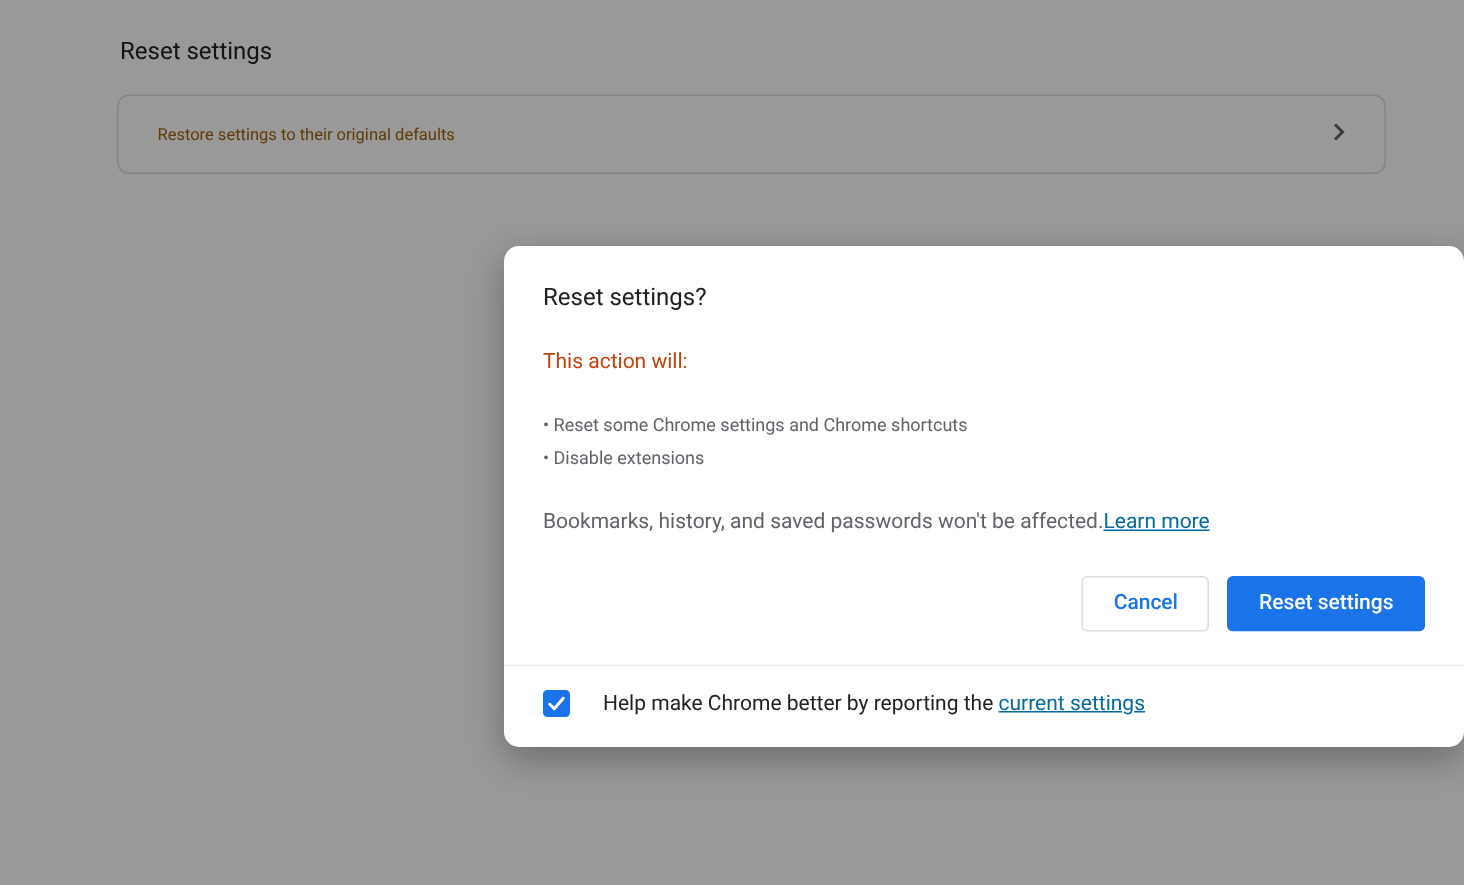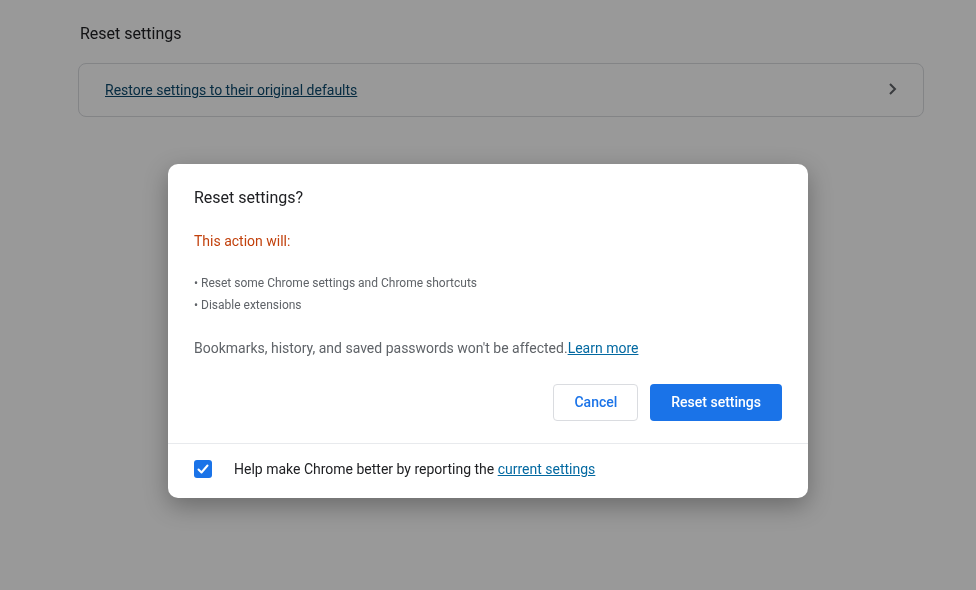--- a/index.html
+++ b/index.html
@@ -28,35 +28,34 @@
       border: 1px solid #dadce0;
       border-radius: 8px;
       padding: 18px 26px;
       display: flex;
       align-items: center;
       justify-content: space-between;
       background: #fff;
       cursor: pointer;
     }
     .restore-card .label {
-      font-size: 14px;
-      color: #0c4a6e;
-      text-decoration: underline;
+      font-size: 11px;
+      color: #a16207;
     }
     .restore-card .chev {
       color: #5f6368;
       font-size: 12px;
     }
     .scrim {
       position: absolute;
       inset: 0;
       background: rgba(0,0,0,0.4);
       display: flex;
       align-items: flex-start;
-      justify-content: center;
+      justify-content: flex-end;
       padding-top: 164px;
     }
     .dialog {
       width: 640px;
       background: #fff;
       border-radius: 10px;
       box-shadow: 0 8px 24px rgba(0,0,0,0.3);
       overflow: hidden;
       color: #202124;
     }

